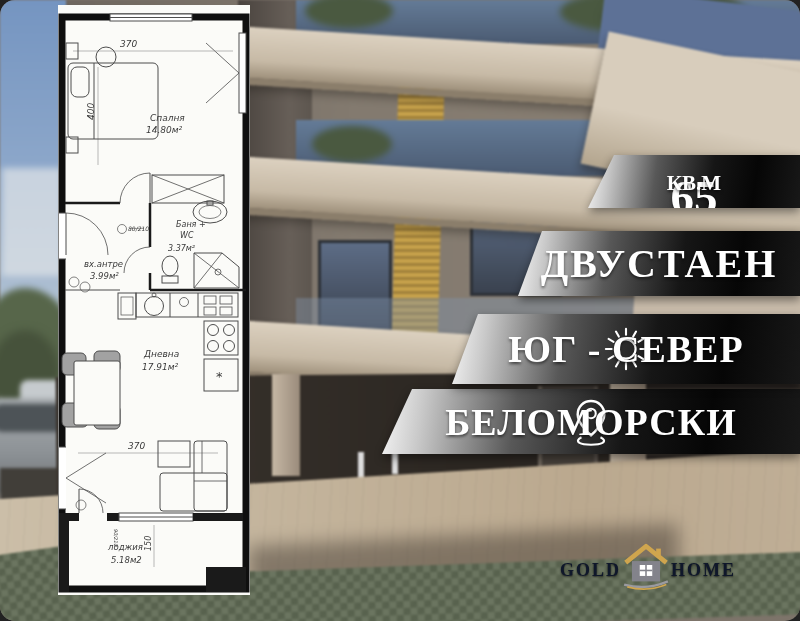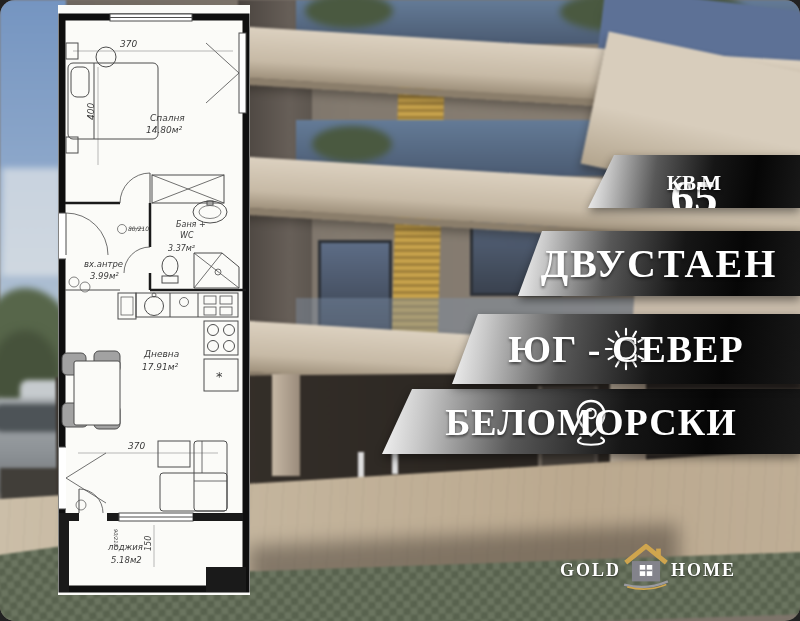--- a/index.html
+++ b/index.html
@@ -67,21 +67,21 @@
   .b1 .unit{font-size:21px;}
   .b2{left:518px;top:231px;width:282px;height:65px;}
   .b2 .binner{clip-path:polygon(24px 0,100% 0,100% 100%,0 100%);font-size:40px;letter-spacing:2px;text-align:center;}
   .b3{left:452px;top:314px;width:348px;height:70px;}
   .b3 .binner{clip-path:polygon(26px 0,100% 0,100% 100%,0 100%);font-size:38px;letter-spacing:1px;gap:18px;}
   .b4{left:382px;top:389px;width:418px;height:65px;}
   .b4 .binner{clip-path:polygon(30px 0,100% 0,100% 100%,0 100%);font-size:38px;letter-spacing:1px;gap:14px;}
   .bicon{position:static;flex:0 0 auto;}
 
   
-  .logo{left:560px;top:537px;width:190px;height:66px;z-index:10;display:flex;align-items:center;gap:0;font-family:"Liberation Serif",serif;font-weight:700;font-size:18px;letter-spacing:2px;color:#ffffff;text-shadow:0 1px 2px rgba(0,0,0,.65);}
+  .logo{left:560px;top:537px;width:190px;height:66px;z-index:10;display:flex;align-items:center;gap:0;font-family:"Liberation Serif",serif;font-weight:700;font-size:18px;letter-spacing:2px;color:#0f172a;text-shadow:0 1px 2px rgba(0,0,0,.65);}
   .logo .word{position:static;}
   .logo svg{position:static;margin-top:-10px;}
 </style>
 </head>
 <body>
 
 <div class="stage">
 
   <div class="bg">
     <div class="facade"></div>

